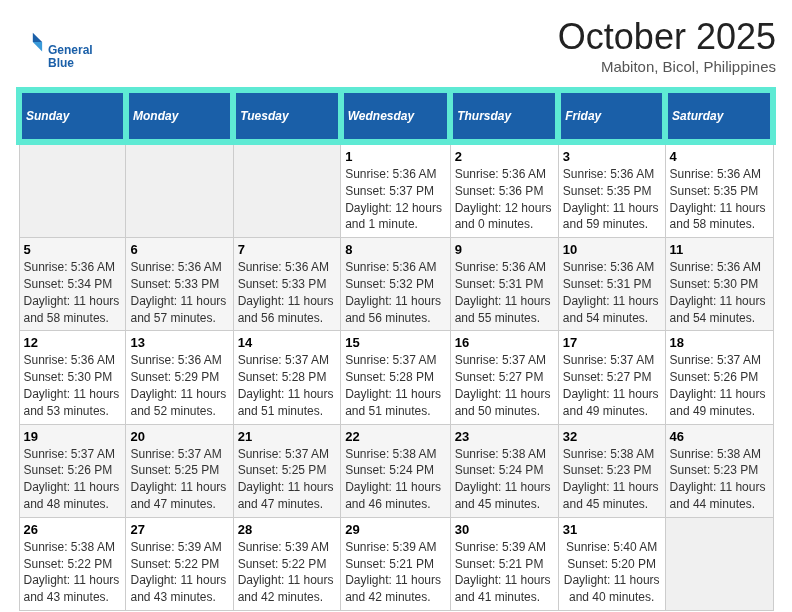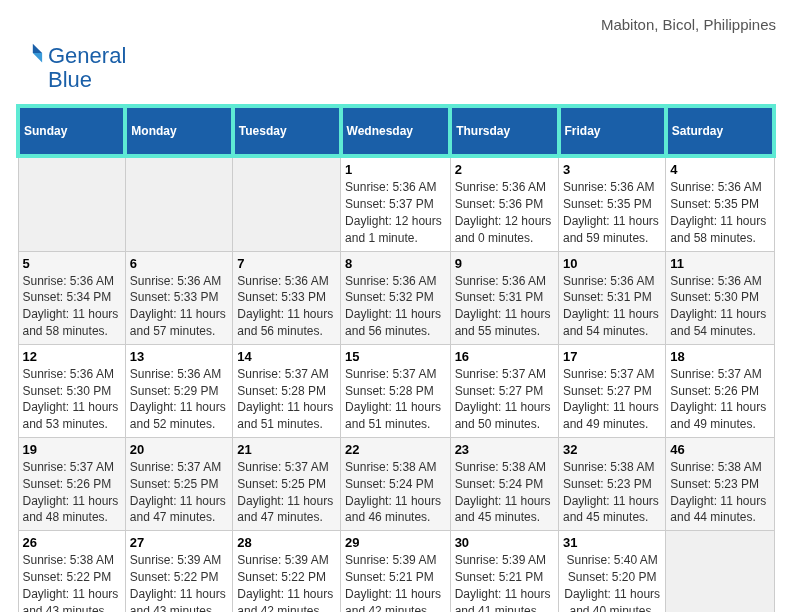--- a/index.html
+++ b/index.html
@@ -15,22 +15,22 @@
       justify-content: space-between;
       align-items: flex-start;
       margin-bottom: 12px;
     }
     .logo {
       display: flex;
       align-items: center;
       gap: 4px;
     }
     .logo-text {
-      font-size: 22px;
-      font-weight: normal;
+      font-size: 12px;
+      font-weight: bold;
       color: #333;
       line-height: 1.1;
       margin-top: 28px;
     }
     .logo-text span {
       color: #1a5fa8;
     }
     .logo-icon {
       width: 28px;
       height: 28px;
@@ -54,21 +54,22 @@
     }
     thead tr {
       background: #1a5fa8;
       color: #fff;
     }
     thead th {
       padding: 16px 4px;
       text-align: left;
       font-weight: bold;
       font-size: 12px;
-      border: 4px solid #5eead4;
+      border: 6px solid #5eead4;
+      font-style: italic;
     }
     tbody td {
       border: 1px solid #ccc;
       vertical-align: top;
       padding: 4px;
       width: 113px;
       min-height: 80px;
       background: #fff;
     }
     tbody tr:nth-child(even) td {
@@ -100,20 +101,21 @@
     <svg class="logo-icon" viewBox="0 0 30 30">
       <polygon points="18,4 28,14 18,14" fill="#1a5fa8"></polygon>
       <polygon points="18,14 28,14 28,24" fill="#3a9ad9"></polygon>
     </svg>
     <div class="logo-text">
       <div><span>General</span></div>
       <div><span style="color:#1a5fa8">Blue</span></div>
     </div>
   </div>
   <div class="title-block">
+    <div class="month-title">October 2025</div>
     <div class="location">Mabiton, Bicol, Philippines</div>
   </div>
 </div>
 
 <table>
   <thead>
     <tr>
     <th>Sunday</th>
         <th>Monday</th>
         <th>Tuesday</th>

